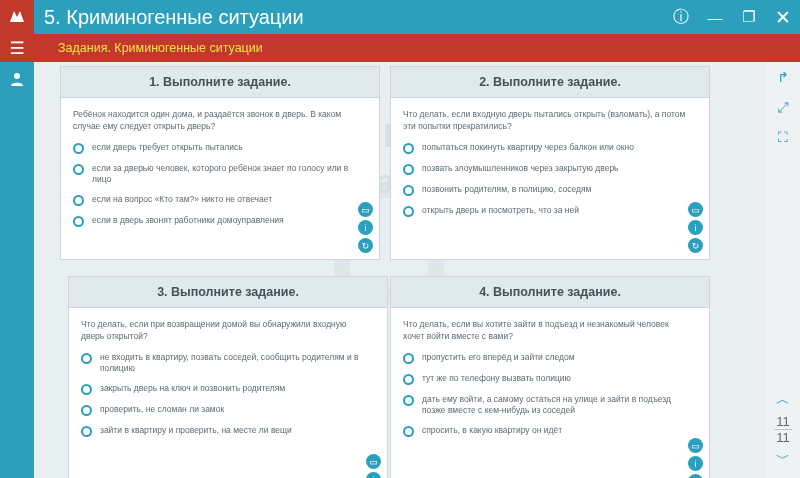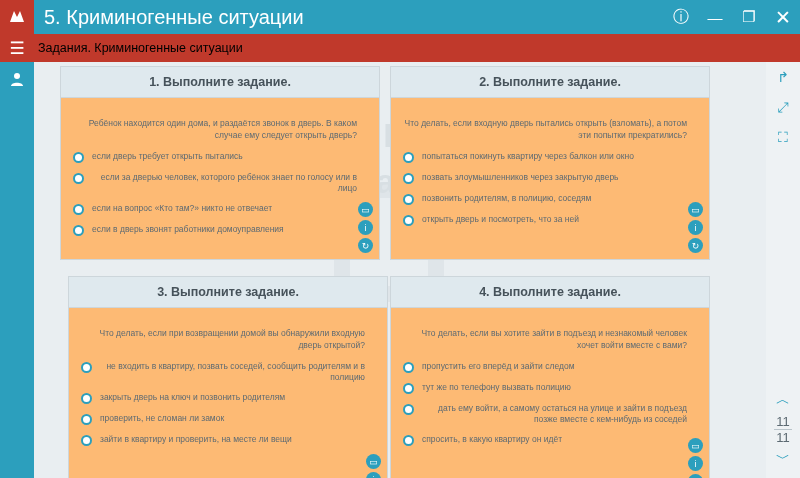--- a/index.html
+++ b/index.html
@@ -32,21 +32,21 @@
   .tb-btn.info{font-size:16px;}
   
   .subbar{
     position:absolute;left:0;top:34px;width:800px;height:28px;
     background:#c0392b;display:flex;align-items:center;
   }
   .menu-btn{
     width:34px;height:28px;display:flex;align-items:center;justify-content:center;
     color:#fff;font-size:17px;
   }
-  .subbar-text{color:#000000;font-size:12.5px;margin-left:4px;}
+  .subbar-text{color:#fde047;font-size:12.5px;margin-left:24px;}
   
   .leftrail{
     position:absolute;left:0;top:62px;width:34px;height:416px;background:#2c9fbd;
   }
   .user-ico{
     width:34px;height:34px;display:flex;align-items:center;justify-content:center;
     color:#ffffff;font-size:16px;
   }
   
   .rightrail{
@@ -75,30 +75,29 @@
     position:absolute;left:300px;top:120px;width:110px;height:120px;
     border:16px solid #dfe5e9;border-radius:6px;
     box-sizing:border-box;
   }
   .wm-logo:after{
     content:"";position:absolute;left:-16px;top:36px;width:70px;height:22px;
     background:#e9eef1;
   }
   
   .card{
-    position:absolute;background:#fdba74;border:1px solid #cdd6db;
+    position:absolute;background:#ffffff;border:1px solid #cdd6db;
     box-sizing:border-box;
-    text-align:right;
   }
   .card-head{
     height:30px;background:#dfe9ee;border-bottom:1px solid #cdd6db;
     display:flex;align-items:center;justify-content:center;
     color:#46525a;font-size:12.5px;font-weight:bold;
   }
-  .card-body{padding:10px 22px 6px 12px;margin-top:9px;}
+  .card-body{padding:10px 22px 6px 12px;}
   .question{
     color:#5d6a72;font-size:8.5px;line-height:12px;margin-bottom:10px;
   }
   .opt{
     display:flex;align-items:flex-start;margin-bottom:9px;
   }
   .radio{
     width:11px;height:11px;border:2px solid #2c9fbd;border-radius:50%;
     background:#fff;box-sizing:border-box;flex:0 0 auto;margin-top:1px;
   }

